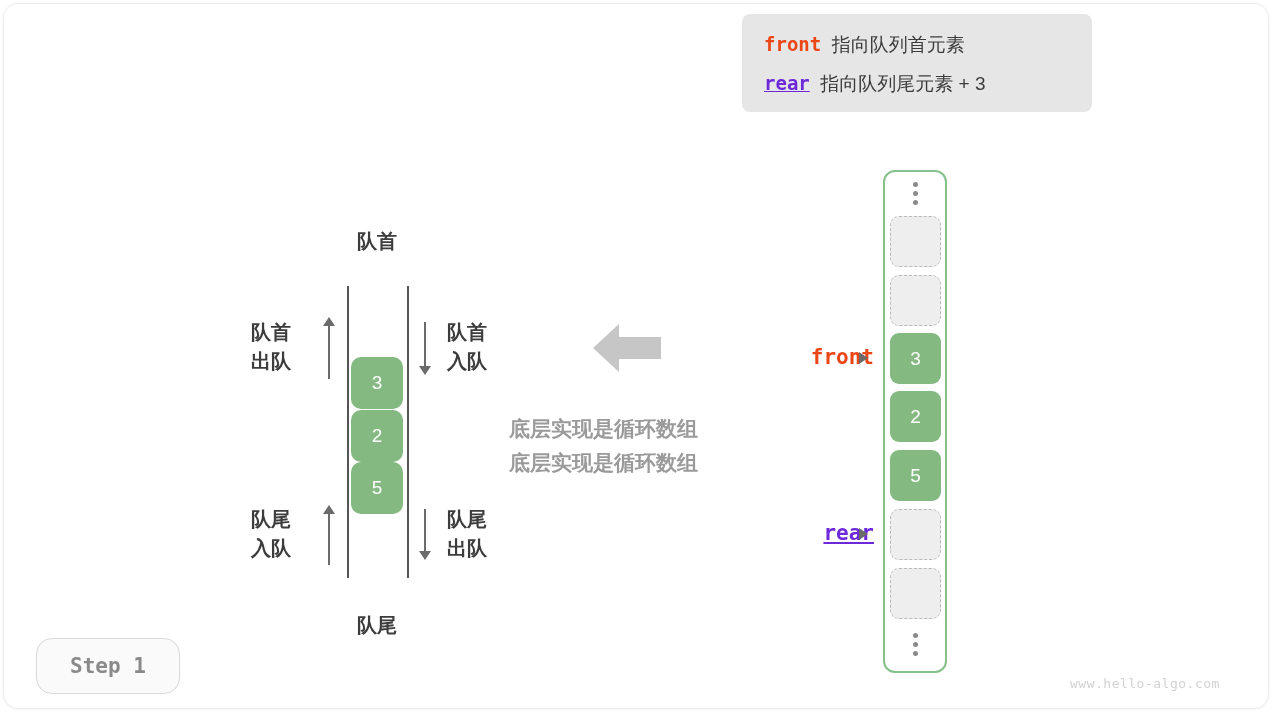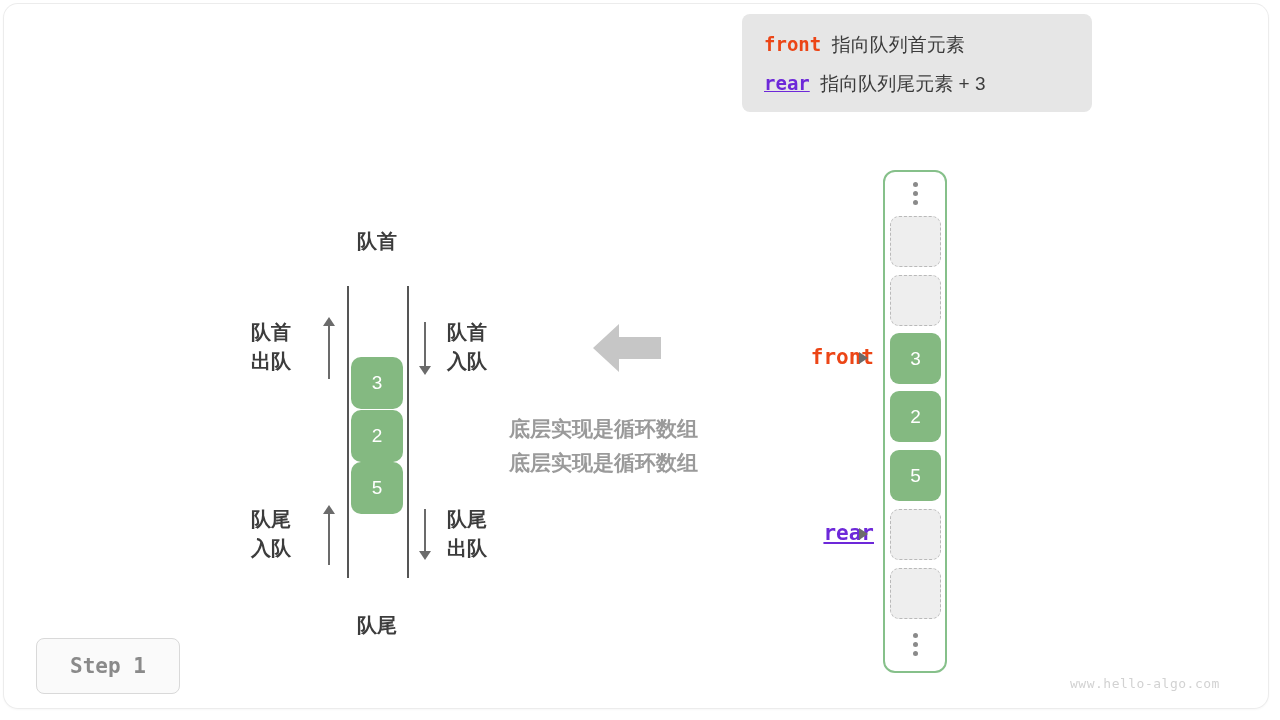--- a/index.html
+++ b/index.html
@@ -222,21 +222,21 @@
     margin-left: 6px;
   }
 
   
   .step-badge {
     left: 36px;
     top: 638px;
     width: 144px;
     height: 56px;
     border: 1px solid #d9d9d9;
-    border-radius: 8px;
+    border-radius: 16px;
     background: #fafafa;
     display: flex;
     align-items: center;
     justify-content: center;
     font-family: "DejaVu Sans Mono", "Liberation Mono", monospace;
     font-weight: bold;
     font-size: 21px;
     color: #8a8a8a;
     box-sizing: border-box;
   }

